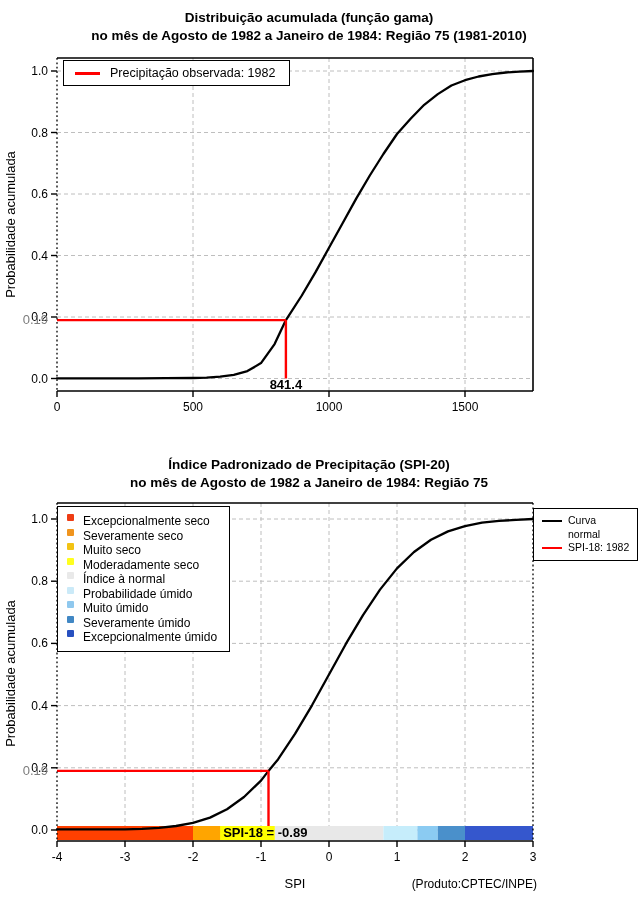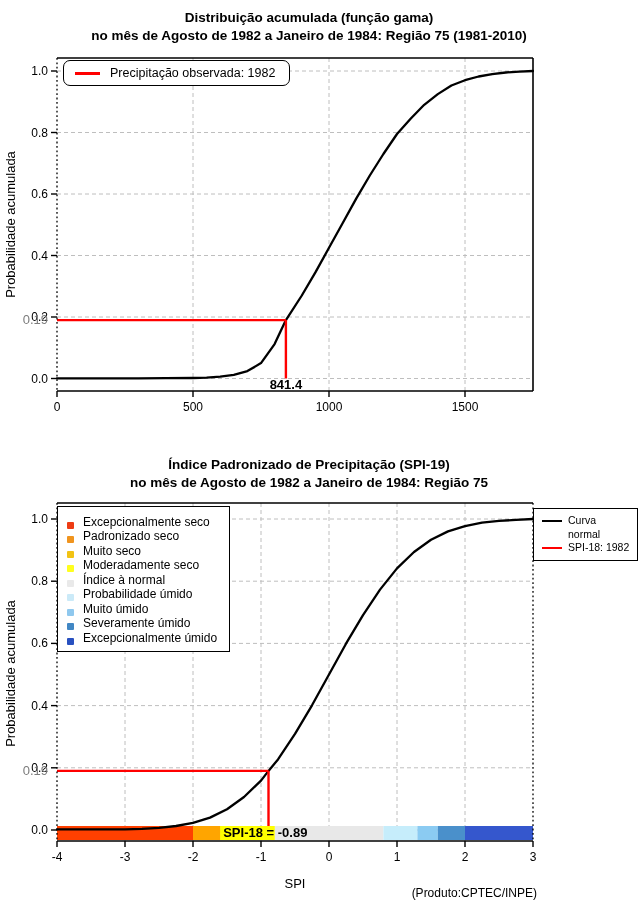--- a/index.html
+++ b/index.html
@@ -13,32 +13,32 @@
   .tick{stroke:#000;stroke-width:1.4;}
   .ticklabel{font-size:12px;}
   .marker-label{font-size:13px;font-weight:bold;}
   .gray-label{font-size:13px;fill:#7c7c7c;}
 
   .title-block{position:absolute;left:4px;width:610px;text-align:center;
                font-size:13.5px;font-weight:bold;line-height:18px;}
   .axis-x{position:absolute;left:57px;width:476px;text-align:center;font-size:13px;}
   .axis-y{position:absolute;left:-90px;width:200px;text-align:center;font-size:13px;
           transform:rotate(-90deg);}
-  .footnote{position:absolute;right:103px;font-size:12px;margin-top:9px;}
+  .footnote{position:absolute;right:103px;font-size:12px;}
 
   .legend{position:absolute;background:#fff;border:1.5px solid #000;box-sizing:border-box;}
   .legend-top{left:63px;top:60px;padding:5px 14px 5px 11px;display:flex;align-items:center;
-              font-size:12.5px;white-space:nowrap;border-radius:7px;}
+              font-size:12.5px;white-space:nowrap;}
   .line-swatch{display:inline-block;width:25px;height:3px;margin-right:10px;flex:0 0 auto;}
   .sw-red{background:#ff0000;}
   .sw-black{background:#000;}
   .sw-none{background:transparent;}
 
   .legend-cat{left:57px;top:506px;padding:7px 12px 6px 9px;font-size:12px;white-space:nowrap;}
-  .cat-row{display:flex;align-items:flex-end;height:14.5px;}
+  .cat-row{display:flex;align-items:flex-start;height:14.5px;}
   .cat-dot{display:inline-block;width:7px;height:7px;margin-right:9px;border-radius:1px;flex:0 0 auto;}
 
   .legend-right{left:533px;top:508px;width:105px;padding:5px 3px 5px 5px;font-size:10.5px;
                 line-height:13.5px;white-space:nowrap;}
   .lrow{display:flex;align-items:center;}
   .lrow .line-swatch{width:20px;height:2.5px;margin:0 6px 0 3px;}
 </style>
 </head>
 <body>
 
@@ -152,34 +152,34 @@
     <div>Distribuição acumulada (função gama)</div>
     <div>no mês de Agosto de 1982 a Janeiro de 1984: Região 75 (1981-2010)</div>
   </div>
   <div class="axis-y" style="top:217px">Probabilidade acumulada</div>
   <div class="legend legend-top">
     <span class="line-swatch sw-red"></span>
     <span>Precipitação observada: 1982</span>
   </div>
 
   <div class="title-block" style="top:456px">
-    <div>Índice Padronizado de Precipitação (SPI-19)</div>
+    <div>Índice Padronizado de Precipitação (SPI-20)</div>
     <div>no mês de Agosto de 1982 a Janeiro de 1984: Região 75</div>
   </div>
   <div class="axis-x" style="top:876px">SPI</div>
   <div class="axis-y" style="top:666px">Probabilidade acumulada</div>
 
   <div class="legend legend-cat" id="cat-legend">
       <div class="cat-row">
         <span class="cat-dot" style="background: rgb(238, 60, 20);"></span>
         <span>Excepcionalmente seco</span>
       </div>
       <div class="cat-row">
         <span class="cat-dot" style="background: rgb(240, 148, 30);"></span>
-        <span>Padronizado seco</span>
+        <span>Severamente seco</span>
       </div>
       <div class="cat-row">
         <span class="cat-dot" style="background: rgb(242, 195, 20);"></span>
         <span>Muito seco</span>
       </div>
       <div class="cat-row">
         <span class="cat-dot" style="background: rgb(255, 255, 30);"></span>
         <span>Moderadamente seco</span>
       </div>
       <div class="cat-row">

